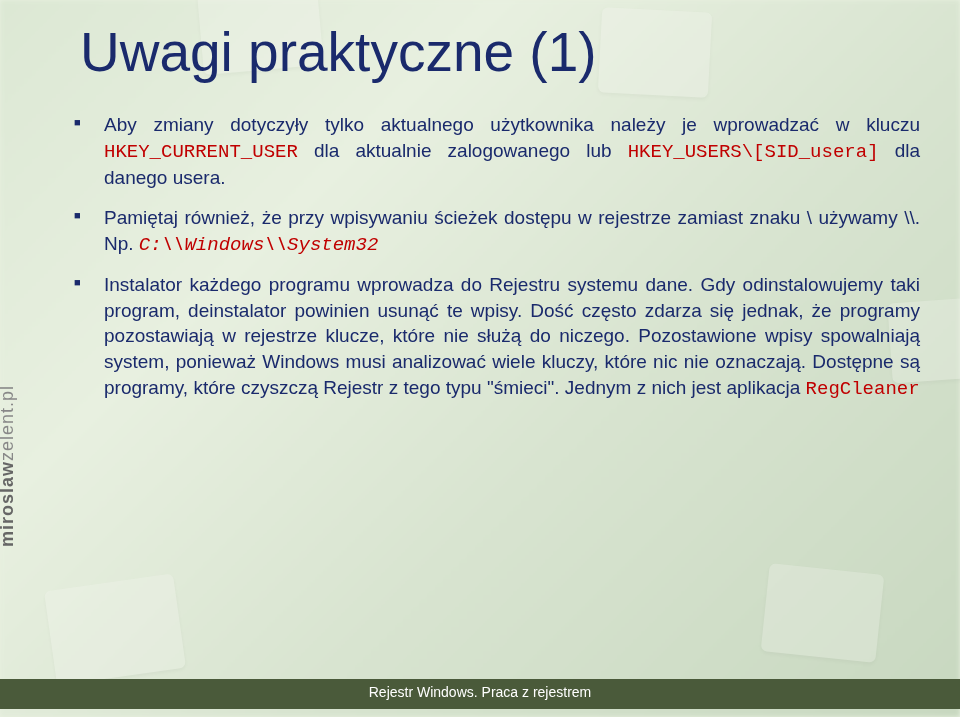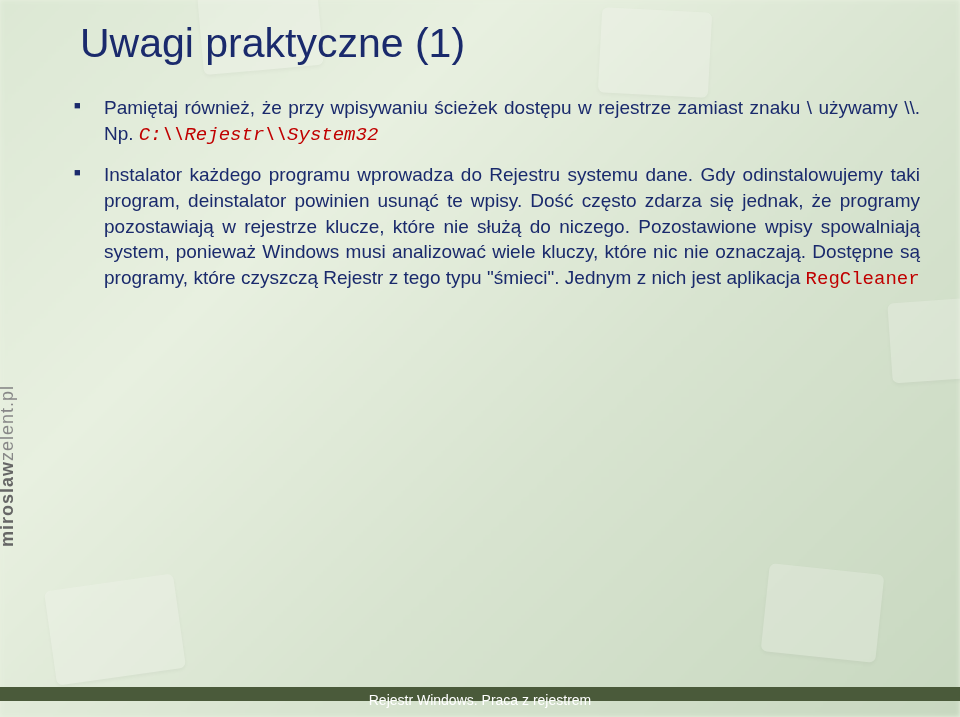--- a/index.html
+++ b/index.html
@@ -45,21 +45,21 @@
   .content {
     position: absolute;
     left: 70px;
     right: 40px;
     top: 20px;
     bottom: 30px;
   }
 
   .title {
     color: #1a2a6c;
-    font-size: 41px;
+    font-size: 55px;
     font-weight: 400;
     margin-bottom: 28px;
     padding-left: 10px;
   }
 
   ul.bullets {
     list-style: none;
     padding-left: 28px;
   }
   ul.bullets > li {
@@ -79,22 +79,22 @@
     font-size: 11px;
     color: #1a2a6c;
   }
 
   .mono { color: #c00000; font-family: "Courier New", monospace; }
   .mono-inline { color: #c00000; font-family: "Courier New", monospace; font-style: italic; }
   .underline { }
 
   .footer {
     position: absolute;
-    left: 0; right: 0; bottom: 16px;
-    height: 14px;
+    left: 0; right: 0; bottom: 8px;
+    height: 30px;
     background: #4a5a3a;
     color: #fff;
     font-size: 14px;
     text-align: center;
     line-height: 26px;
   }
 </style>
 </head>
 <body>
 
@@ -110,23 +110,26 @@
 <div class="sidebar-text">
   <span class="bold">miroslaw</span><span>zelent.pl</span>
 </div>
 
 <div class="content">
   <h1 class="title">Uwagi praktyczne (1)</h1>
 
   <ul class="bullets">
 
 
+    <li>
+      <span>Aby zmiany dotyczyły tylko aktualnego użytkownika należy je wprowadzać w kluczu </span><span class="mono">HKEY_CURRENT_USER</span><span> dla aktualnie zalogowanego lub </span><span class="mono">HKEY_USERS\[SID_usera]</span><span> dla danego usera.</span>
+    </li>
 
     <li>
-      <span>Pamiętaj również, że przy wpisywaniu ścieżek dostępu w rejestrze zamiast znaku \ używamy \\. Np. </span><span class="mono-inline">C:\\Rejestr\\System32</span>
+      <span>Pamiętaj również, że przy wpisywaniu ścieżek dostępu w rejestrze zamiast znaku \ używamy \\. Np. </span><span class="mono-inline">C:\\Windows\\System32</span>
     </li>
 
     <li>
       <span class="underline">Instalator każdego programu wprowadza do Rejestru systemu dane. Gdy odinstalowujemy taki program, deinstalator powinien usunąć te wpisy. Dość często zdarza się jednak, że programy pozostawiają w rejestrze klucze, które nie służą do niczego. Pozostawione wpisy spowalniają system, ponieważ Windows musi analizować wiele kluczy, które nic nie oznaczają</span><span>. Dostępne są programy, które czyszczą Rejestr z tego typu "śmieci". Jednym z nich jest aplikacja </span><span class="mono">RegCleaner</span>
     </li>
 
   </ul>
 </div>
 
 <div class="footer">Rejestr Windows. Praca z rejestrem</div>

